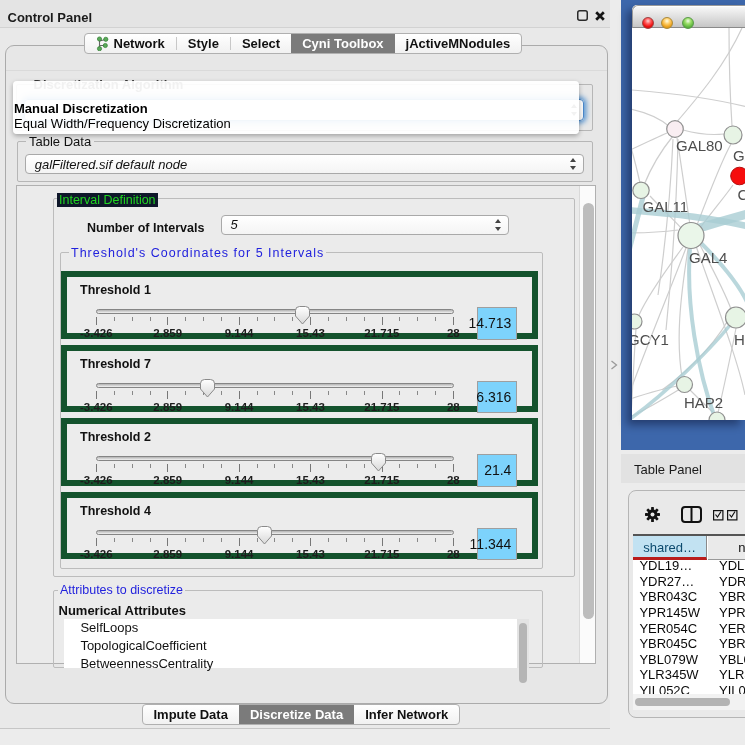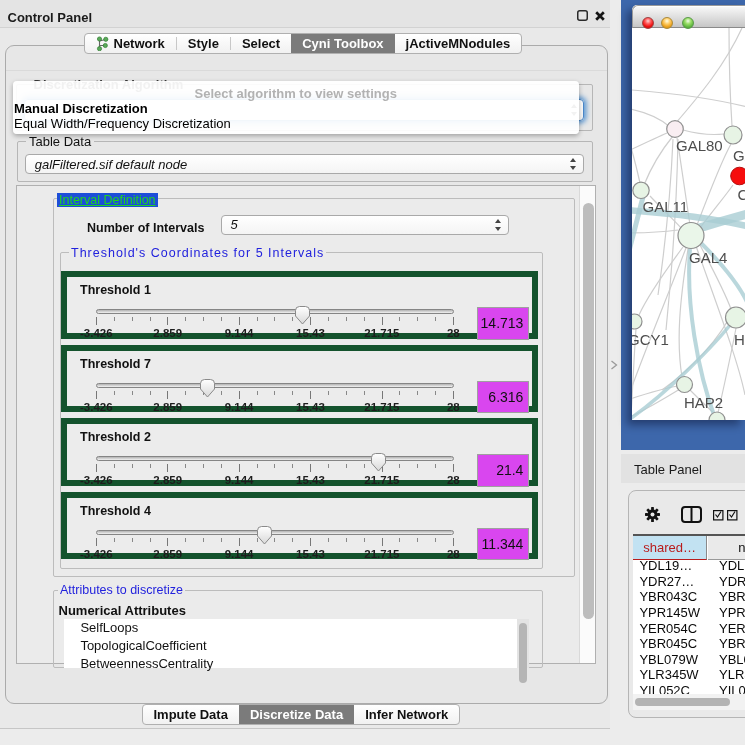--- a/index.html
+++ b/index.html
@@ -34,21 +34,21 @@
 #vscroll .thumb { position:absolute; left:2.5px; top:17px; width:11px; height:416px; background:#bdbdbd; border-radius:6px; }
 
 .tpanel { position:absolute; left:44px; width:477px; height:67.5px; background:#ececec; border:6px solid #14532d;text-align:right; }
 .tpanel .title { position:absolute; left:13px; top:6px; font-size:12.5px; font-weight:bold; color:#111; }
 .tpanel .track { position:absolute; left:29px; top:32px; width:358px; height:5px; background:linear-gradient(#b2b2b2,#f2f2f2); border:1px solid #858585; border-radius:3px; }
 .tpanel .ticksmin { position:absolute; left:29.3px; top:40px; width:359px; height:4px;
   background:repeating-linear-gradient(to right,#888 0px,#888 1px,transparent 1px,transparent 17.85px); }
 .tpanel .ticksmaj { position:absolute; left:29.3px; top:40px; width:359px; height:8px;
   background:repeating-linear-gradient(to right,#777 0px,#777 1px,transparent 1px,transparent 71.4px); }
 .tpanel .lbl { position:absolute; top:50px; transform:translateX(-50%); font-size:11.5px; font-weight:bold; color:#1d1d1d; }
-.tpanel .vbox { position:absolute; left:410.4px; top:30px; width:52px; height:32.6px; background:#d946ef; border:1px solid #9f9f9f; font-size:14px; color:#111; display:flex; align-items:center; justify-content:flex-end; padding-right:5px; }
+.tpanel .vbox { position:absolute; left:410.4px; top:30px; width:40px; height:32.6px; background:#7dd3fc; border:1px solid #9f9f9f; font-size:14px; color:#111; display:flex; align-items:center; justify-content:flex-end; padding-right:5px; }
 .thumbsvg { position:absolute; top:27.5px; width:17px; height:21px; }
 
 #numlist { position:absolute; left:47.4px; top:433px; width:464.6px; height:49px; background:#fff; }
 #numlist .it { font-size:13px; color:#111; padding-left:16px; line-height:18px; }
 
 #applyrow { left:16px; top:664px; width:580px; height:34px; border-top:1px solid #9f9f9f; background:#e7e7e7; }
 #applybtn { position:absolute; left:253px; top:8px; width:67px; height:17px; background:linear-gradient(#ffffff,#ececec); border:1px solid #9a9a9a; border-radius:4px; font-size:13.5px; color:#111; display:flex; align-items:center; justify-content:center; }
 
 #popup { left:13px; top:81px; width:565.5px; height:53px; background:rgba(255,255,255,0.93); border-radius:4px; box-shadow:0 2px 5px rgba(0,0,0,0.3); }
 #popup .hint { position:absolute; left:0; top:5px; width:100%; text-align:center; color:#b2b2b2; font-size:13px; font-weight:bold; }
@@ -109,21 +109,21 @@
   <div class="grp" style="left:16.5px; top:141px; width:576.5px; height:41px;"></div>
   <div class="abs" style="left:26px; top:134px; font-size:13px; color:#111; background:#e7e7e7; padding:0 3px;">Table Data</div>
   <div class="combo" style="left:24.7px; top:154px; width:559.3px; height:20px;">galFiltered.sif default node<span class="arr">
         <span class="up"></span>
         <span class="dn"></span>
       </span></div>
 
   <div class="abs" id="viewport">
 
     <div class="grp" style="left:36.4px; top:12px; width:522px; height:379px; border-color:#bcbcbc;"></div>
-    <div class="grplabel" style="left:40px; top:6.5px; color:#21d421; background:#1d4ed8;text-decoration:underline;">Interval Definition</div>
+    <div class="grplabel" style="left:40px; top:6.5px; color:#21d421; background:#0f172a;">Interval Definition</div>
     <div class="abs" style="left:70px; top:35px; font-size:12.5px; font-weight:bold; color:#111;">Number of Intervals</div>
     <div class="combo" style="left:203.5px; top:29px; width:288px; height:19.5px;">5<span class="arr">
           <span class="up"></span>
           <span class="dn"></span>
         </span></div>
 
     <div class="grp" style="left:42.6px; top:66px; width:483px; height:317px; border-color:#bcbcbc;"></div>
     <div class="grplabel" style="left:52px; top:60px; color:#2222dd; background:#ebebeb; letter-spacing:1px;">Threshold's Coordinates for 5 Intervals</div>
 
   <div class="tpanel" style="top:85px">
@@ -233,21 +233,20 @@
     </div>
 
 
   <div class="abs tabbar" id="bottabs">
     <div class="tab">Impute Data</div>
     <div class="tab sel">Discretize Data</div>
     <div class="tab">Infer Network</div>
   </div>
 
   <div class="abs" id="popup">
-    <div class="hint">Select algorithm to view settings</div>
     <div class="it1">Manual Discretization</div>
     <div class="it2">Equal Width/Frequency Discretization</div>
   </div>
   <svg class="abs" style="left:610px; top:360px;" width="8" height="10" viewBox="0 0 8 10">
       <path d="M1.5,1 L6.5,5 L1.5,9" fill="none" stroke="#9a9a9a" stroke-width="1.3"></path>
     </svg>
 
   <div class="abs" id="desktop"></div>
   <div class="abs" id="netframe">
     <svg id="netsvg" style="position:absolute;left:0;top:23px;" width="113" height="392" viewBox="632 28 113 392">
@@ -341,21 +340,21 @@
       </svg>
     <svg style="position:absolute;left:84px;top:19px;" width="26" height="11" viewBox="0 0 26 11">
         <g stroke="#111" fill="none" stroke-width="1.2">
           <rect x="0.6" y="0.6" width="9.3" height="9.3"></rect>
           <path d="M2.5,4.5 L4.5,7 L8,1.5"></path>
           <rect x="14.6" y="0.6" width="9.3" height="9.3"></rect>
           <path d="M16.5,4.5 L18.5,7 L22,1.5"></path>
         </g>
       </svg>
     <div id="tscroll">
-        <div style="position:absolute;left:0;top:0;width:74.3px;height:24px;background:#c2e2f2;border-right:1px solid #8a8a8a;border-bottom:1px solid #b91c1c;font-size:13px;color:#b91c1c;text-align:center;line-height:24px;">shared…</div>
+        <div style="position:absolute;left:0;top:0;width:74.3px;height:24px;background:#c2e2f2;border-right:1px solid #8a8a8a;border-bottom:3px solid #b91c1c;font-size:13px;color:#0c4a6e;text-align:center;line-height:24px;">shared…</div>
         <div style="position:absolute;left:75.3px;top:0;width:46px;height:24px;background:#eaeaea;border-bottom:1px solid #999;font-size:13px;color:#111;padding-left:30px;line-height:24px;">n</div>
         <div class="trow" style="top:22.2px">
           <span style="position:absolute;left:6.4px;">YDL19…</span>
           <span style="position:absolute;left:86px;">YDL1</span>
         </div>
         <div class="trow" style="top:37.8px">
           <span style="position:absolute;left:6.4px;">YDR27…</span>
           <span style="position:absolute;left:86px;">YDR2</span>
         </div>
         <div class="trow" style="top:53.4px">

